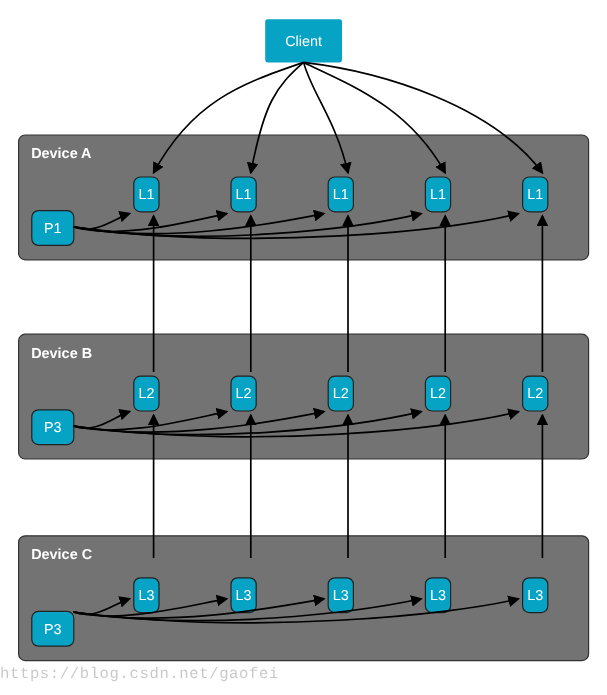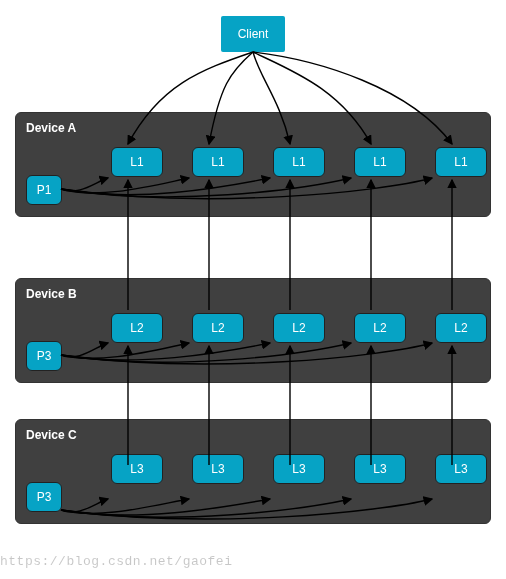--- a/index.html
+++ b/index.html
@@ -28,28 +28,28 @@
     align-items: center;
     justify-content: center;
     color: #fff;
     font-size: 12px;
   }
   .device {
     position: absolute;
     left: 15px;
     width: 476px;
     height: 105px;
-    background: #404040;
+    background: #737373;
     border: 1px solid #333;
     border-radius: 6px;
     color: #fff;
   }
   .device-a { top: 112px; }
   .device-b { top: 278px; }
-  .device-c { top: 419px; }
+  .device-c { top: 446px; }
   .device-label {
     position: absolute;
     left: 10px;
     top: 8px;
     font-size: 12px;
     font-weight: bold;
   }
   .p-box {
     position: absolute;
     left: 10px;
@@ -61,21 +61,21 @@
     background: #06a3c5;
     color: #fff;
     display: flex;
     align-items: center;
     justify-content: center;
     font-size: 12px;
   }
   .lbox {
     position: absolute;
     top: 34px;
-    width: 52px;
+    width: 22px;
     height: 30px;
     border: 1.5px solid #222;
     border-radius: 6px;
     background: #06a3c5;
     color: #fff;
     display: flex;
     align-items: center;
     justify-content: center;
     font-size: 12px;
   }

